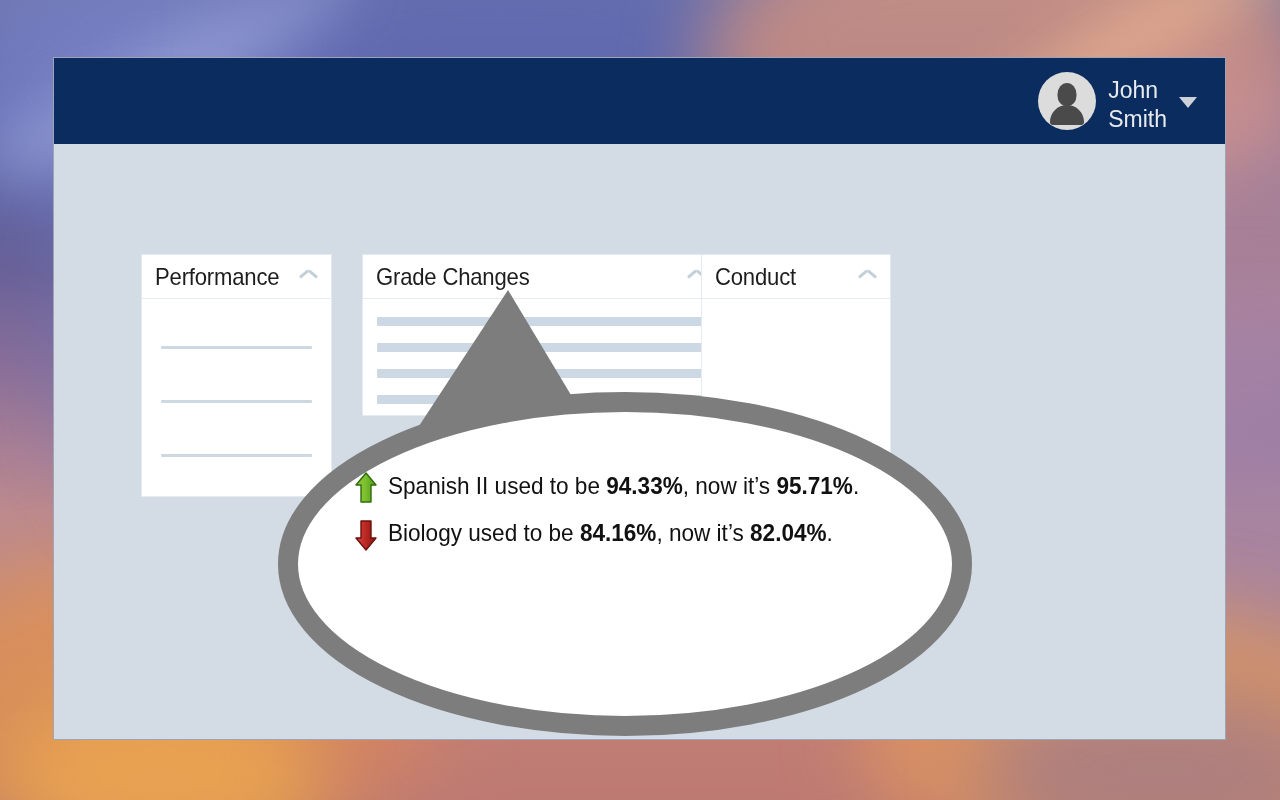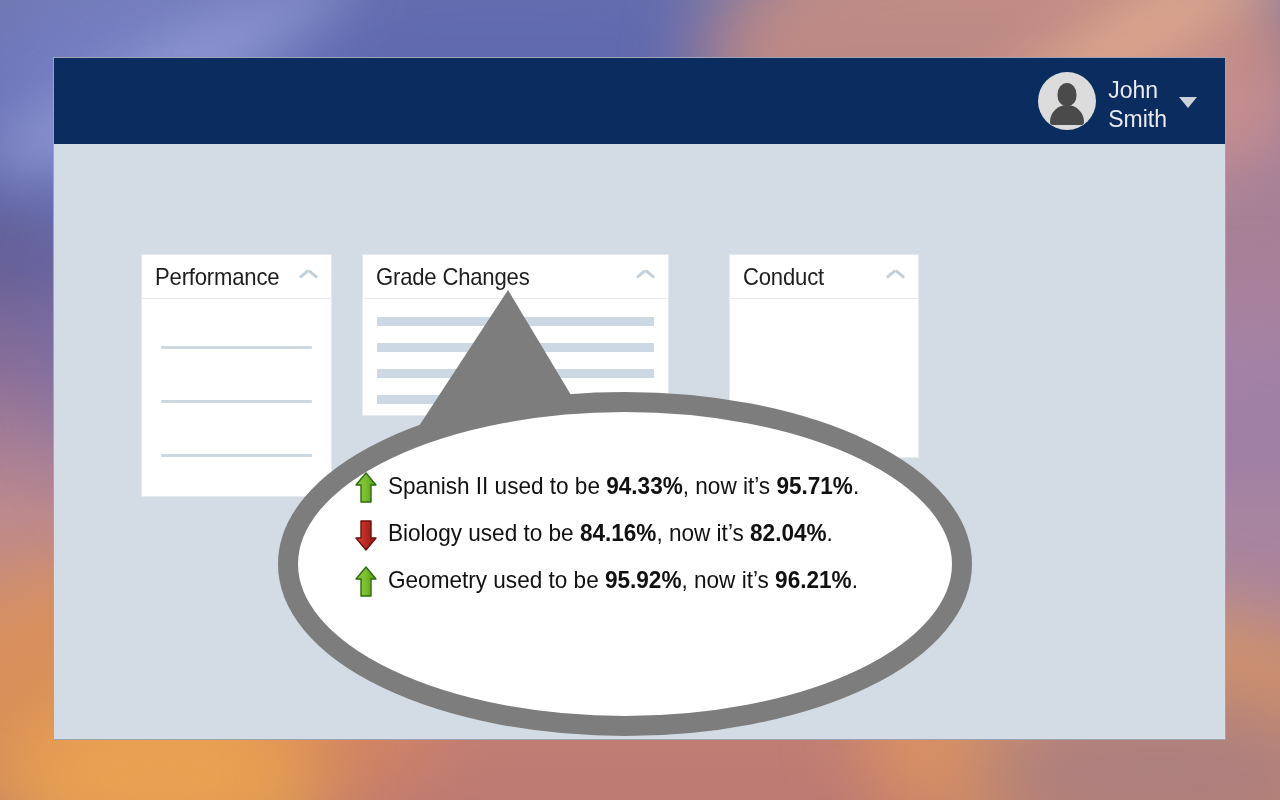--- a/index.html
+++ b/index.html
@@ -127,29 +127,29 @@
   }
 
   
   #widget-performance{left:87px;top:97px;width:191px;}
   #widget-performance .widget-body{height:199px;padding:0;position:relative;}
   #widget-performance .divider-line{position:absolute;left:19px;right:19px;}
   #wp-l1{top:47px;}
   #wp-l2{top:101px;}
   #wp-l3{top:155px;}
 
-  #widget-grades{left:308px;top:97px;width:307px;}
+  #widget-grades{left:308px;top:97px;width:358px;}
   #widget-grades .widget-body{height:118px;padding:0;position:relative;}
   #widget-grades .skel-line{position:absolute;left:14px;right:14px;}
   #gc-l1{top:18px;}
   #gc-l2{top:44px;}
   #gc-l3{top:70px;}
   #gc-l4{top:96px;}
 
-  #widget-conduct{left:675px;top:97px;width:190px;}
+  #widget-conduct{left:647px;top:97px;width:190px;}
   #widget-conduct .widget-body{height:160px;}
 
   #widget-attendance{left:894px;top:97px;width:191px;}
   #widget-attendance .widget-body{height:207px;}
 
   
   #callout{position:absolute;left:0;top:0;width:1280px;height:800px;pointer-events:none;}
   #callout svg{display:block;}
   #callout-content{
     position:absolute;left:355px;top:472px;width:560px;
@@ -274,21 +274,15 @@
         <stop offset="0%" stop-color="#d24c44"></stop>
             <stop offset="45%" stop-color="#bd2a24"></stop>
         <stop offset="100%" stop-color="#8c1411"></stop>
           </linearGradient>
         </defs>
       <path d="M11 31 L21 19 L16 19 L16 2 L6 2 L6 19 L1 19 Z" fill="url(#gD1)" stroke="#6d0f0c" stroke-width="1.4" stroke-linejoin="round"></path>
     </svg>
     <span class="txt"><span>Biology used to be </span><b>84.16%</b><span>, now it’s </span><b>82.04%</b><span>.</span></span>
   </div>
 
-  <div class="callout-row">
-    <svg class="arrow-ico" viewBox="0 0 22 32">
-      <path d="M11 1 L21 13 L16 13 L16 30 L6 30 L6 13 L1 13 Z" fill="url(#gU1)" stroke="#2f6b0c" stroke-width="1.4" stroke-linejoin="round"></path>
-    </svg>
-    <span class="txt"><span>Geometry used to be </span><b>95.92%</b><span>, now it’s </span><b>96.21%</b><span>.</span></span>
-  </div>
 
 
 </div>
 
 </body></html>

